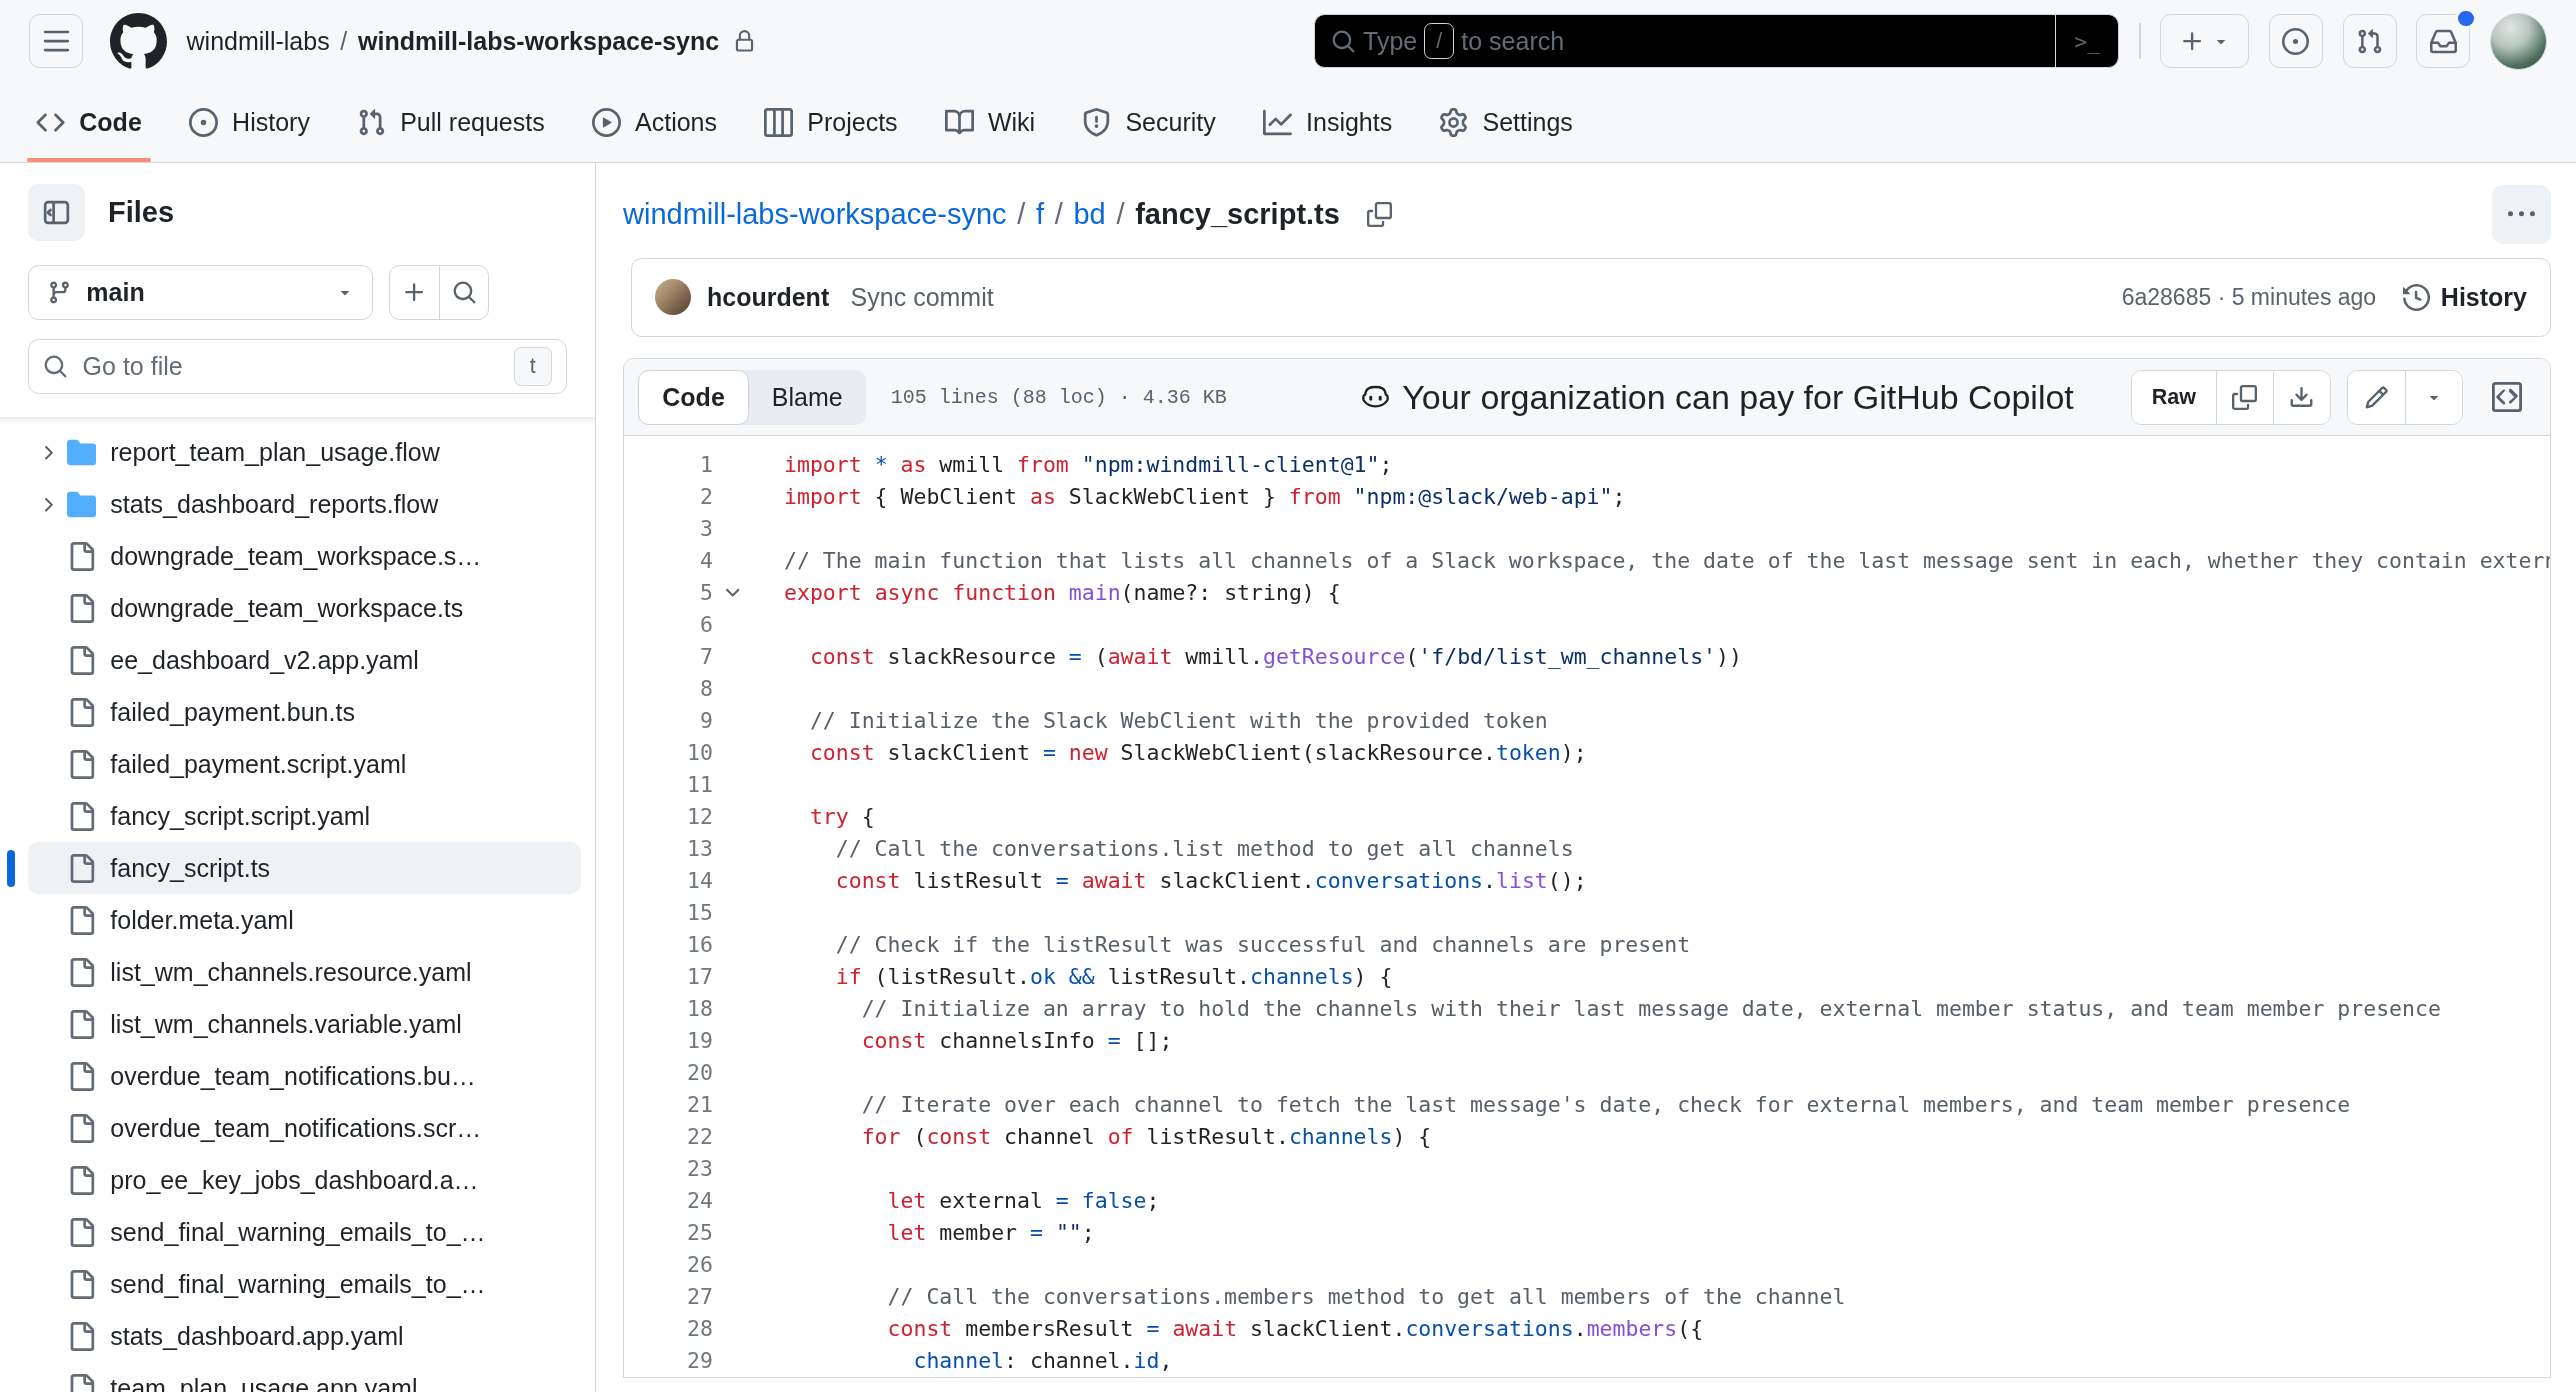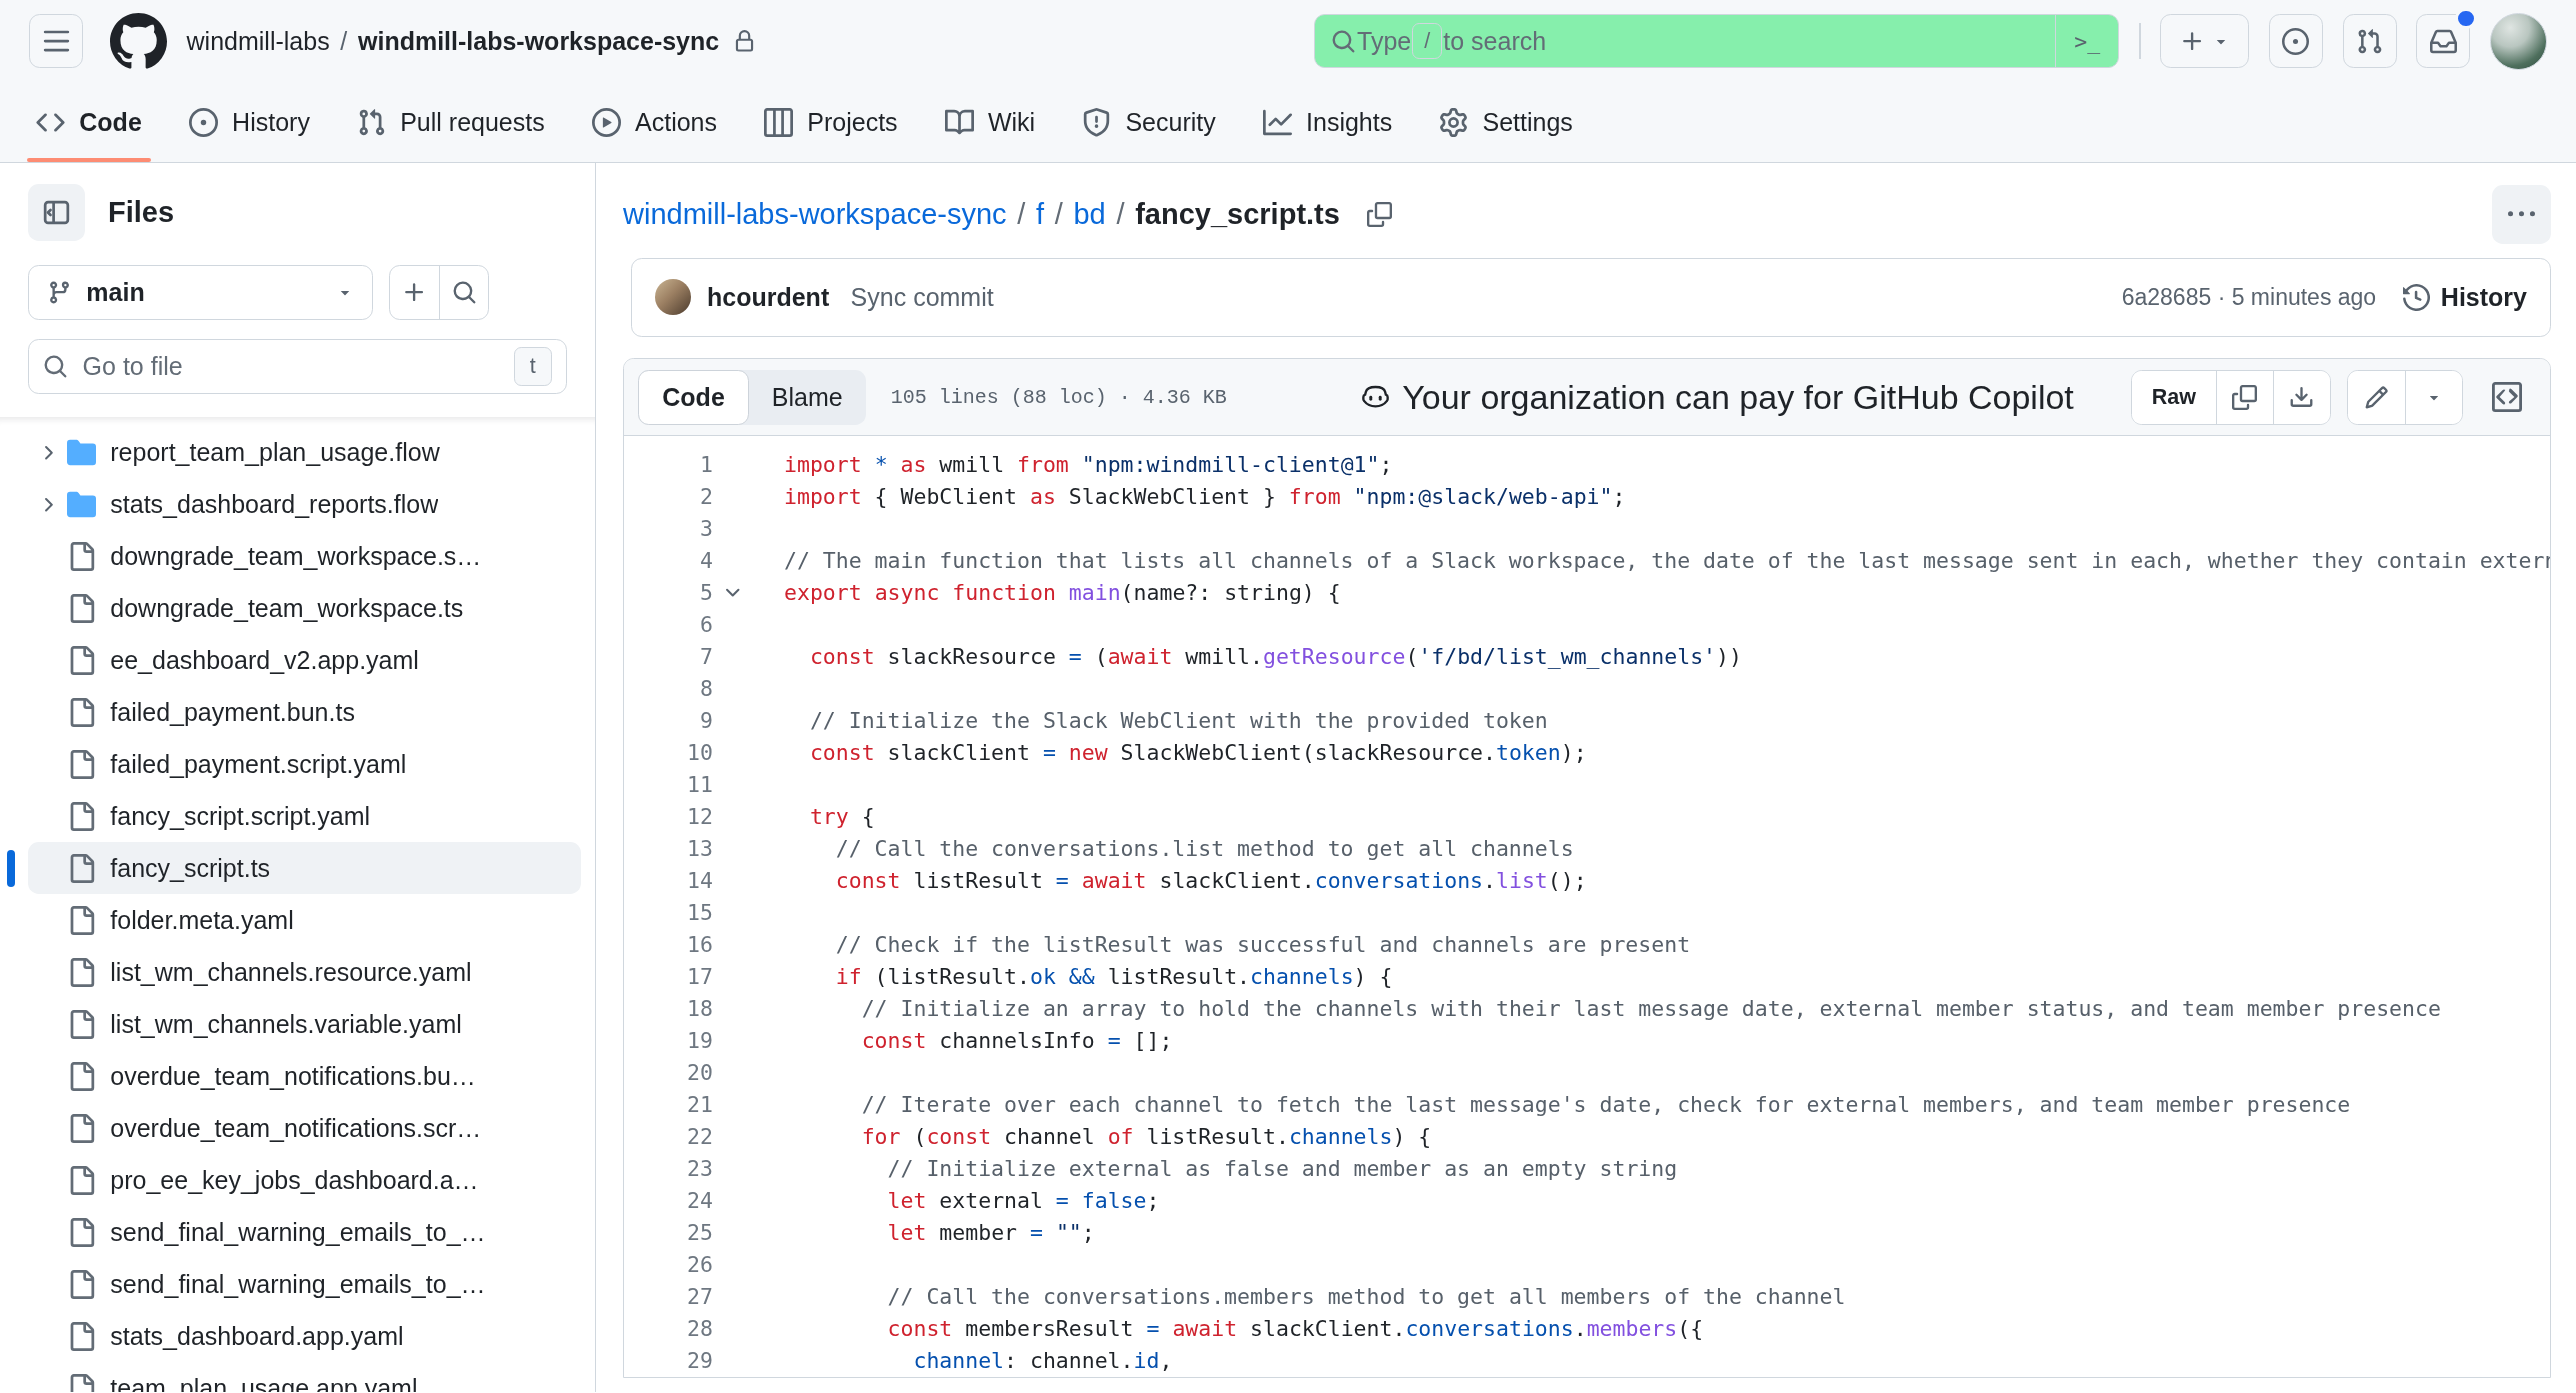--- a/index.html
+++ b/index.html
@@ -12,22 +12,22 @@
     padding: 0 29px; gap: 19.7px; }
   .hamburger { width: 54px; height: 54px; border: 1.8px solid #d0d7de; border-radius: 10.7px;
     background: transparent; display: flex; align-items: center; justify-content: center; color: #59636e; }
   .gh-logo { color: #1f2328; margin-left: 7.2px; }
   .ctx { display: flex; align-items: center; gap: 10.7px; font-size: 25px; white-space: nowrap; }
   .ctx .sep { color: #59636e; }
   .ctx .repo { font-weight: 600; }
   .lock-ic { color: #59636e; margin-left: 3.6px; }
 
   .search { margin-left: auto; width: 805px; height: 54px; border: 1.8px solid #d0d7de;
-    border-radius: 10.7px; background: #86efac; display: flex; align-items: center;
-    padding: 0 0 0 16px; gap: 1px; color: #636c76; font-size: 25px; }
+    border-radius: 10.7px; background: #000000; display: flex; align-items: center;
+    padding: 0 0 0 16px; gap: 7px; color: #636c76; font-size: 25px; }
   .slash-key { border: 1.8px solid #d0d7de; border-radius: 7.2px; width: 30px; height: 36px;
     display: flex; align-items: center; justify-content: center; font-size: 21.5px; }
   .cmd-glyph { margin-left: auto; align-self: stretch; display: flex; align-items: center;
     border-left: 1.8px solid #d0d7de; padding: 0 18px; font-family: "DejaVu Sans Mono", monospace;
     font-size: 21.5px; color: #59636e; }
   .nav-vdiv { width: 1.8px; height: 36px; background: #d0d7de; }
   .icon-btn { width: 54px; height: 54px; border: 1.8px solid #d0d7de; border-radius: 10.7px;
     background: transparent; display: flex; align-items: center; justify-content: center;
     color: #59636e; position: relative; }
   .icon-btn.wide { width: 89px; gap: 7.2px; }
@@ -820,21 +820,20 @@
             <span class="code-text"><span class="tok-pl">      </span><span class="tok-cmt">// Iterate over each channel to fetch the last message's date, check for external members, and team member presence</span></span>
           </div>
           <div class="code-line">
             <span class="ln">22</span>
             <span class="fold"></span>
             <span class="code-text"><span class="tok-pl">      </span><span class="tok-kw">for</span><span class="tok-pl"> (</span><span class="tok-kw">const</span><span class="tok-pl"> channel </span><span class="tok-kw">of</span><span class="tok-pl"> listResult.</span><span class="tok-cst">channels</span><span class="tok-pl">) {</span></span>
           </div>
           <div class="code-line">
             <span class="ln">23</span>
             <span class="fold"></span>
-            <span class="code-text"><span class="tok-pl">        </span><span class="tok-cmt">// Initialize external as false and member as an empty string</span></span>
           </div>
           <div class="code-line">
             <span class="ln">24</span>
             <span class="fold"></span>
             <span class="code-text"><span class="tok-pl">        </span><span class="tok-kw">let</span><span class="tok-pl"> external </span><span class="tok-cst">=</span><span class="tok-pl"> </span><span class="tok-cst">false</span><span class="tok-pl">;</span></span>
           </div>
           <div class="code-line">
             <span class="ln">25</span>
             <span class="fold"></span>
             <span class="code-text"><span class="tok-pl">        </span><span class="tok-kw">let</span><span class="tok-pl"> member </span><span class="tok-cst">=</span><span class="tok-pl"> </span><span class="tok-str">""</span><span class="tok-pl">;</span></span>

